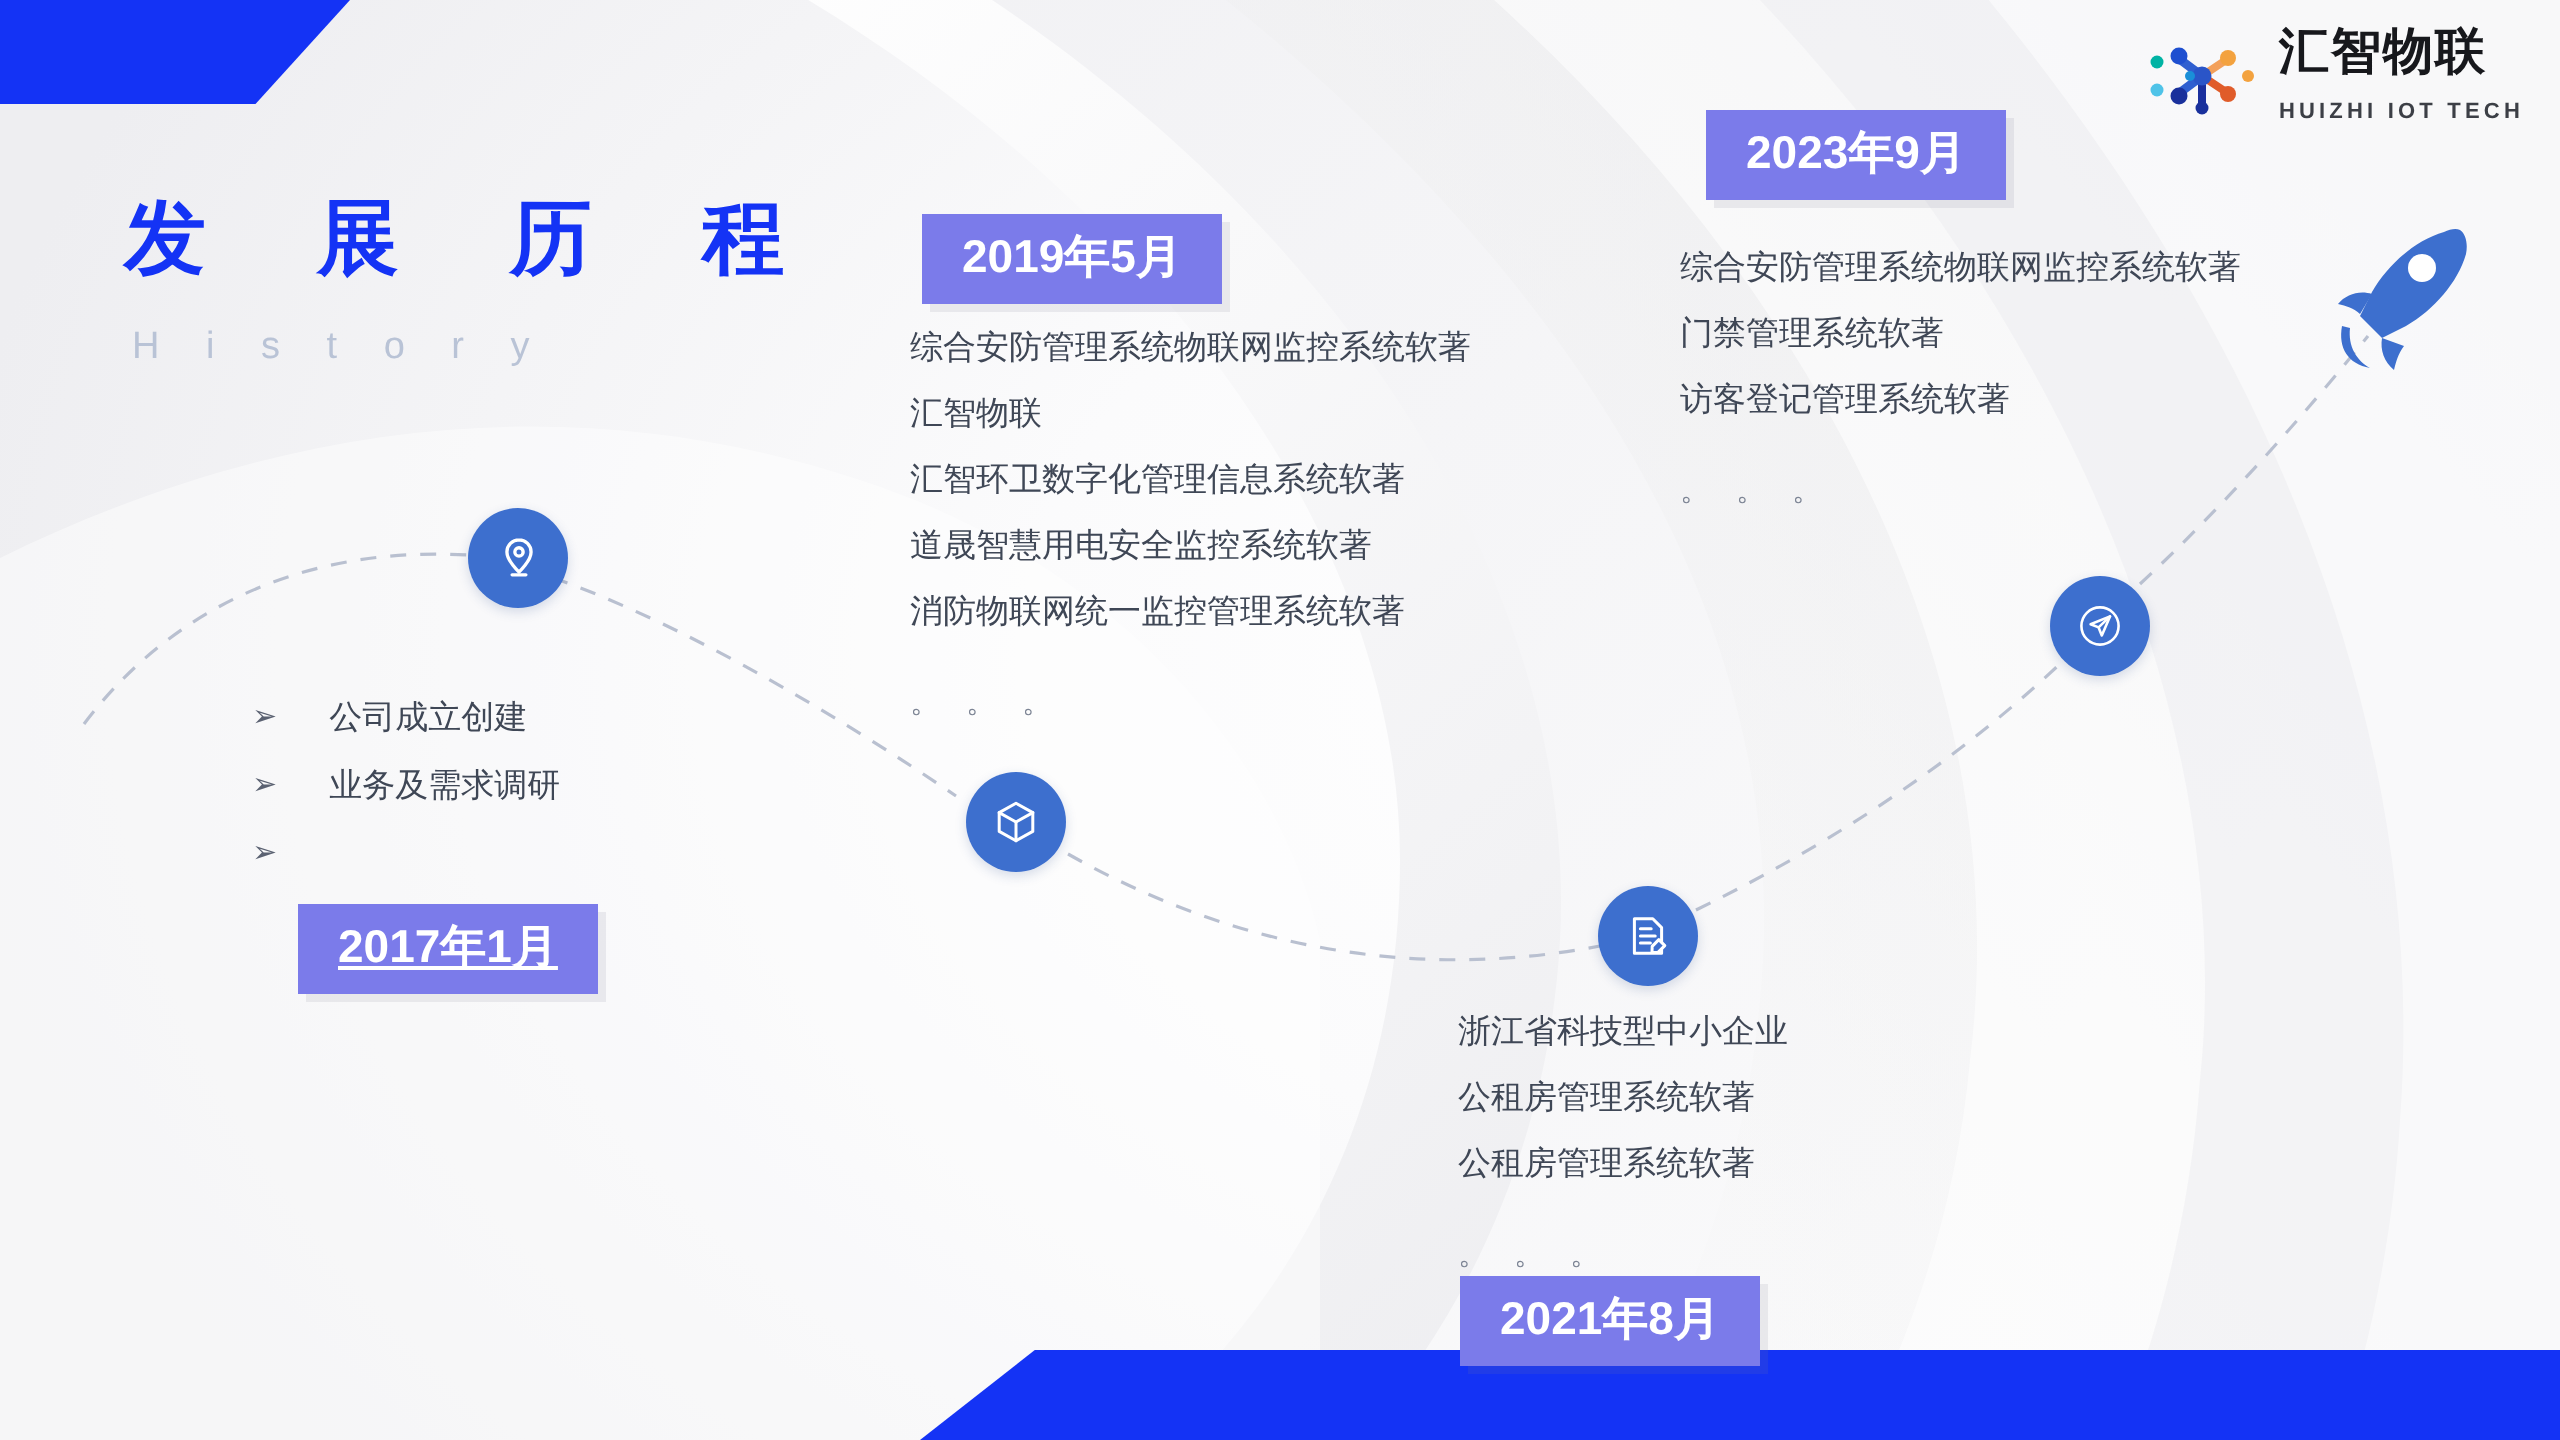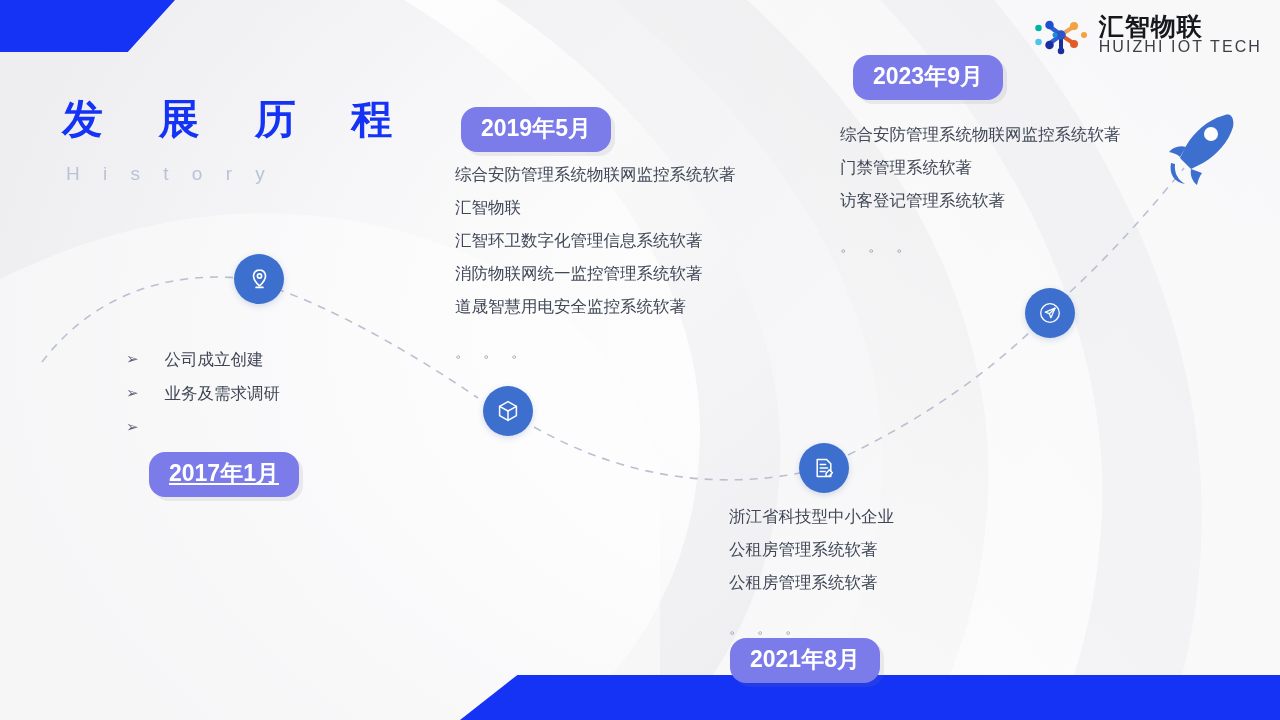--- a/index.html
+++ b/index.html
@@ -41,42 +41,41 @@
   .title-sub {
     margin-top:20px; margin-left:4px;
     color:#b9c3d6; font-size:19px; letter-spacing:9px; font-weight:500;
   }
 
   
   .logo { position:absolute; right:18px; top:14px; display:flex; align-items:center; gap:9px; }
   .logo-mark { width:56px; height:40px; }
   .logo-text { display:flex; flex-direction:column; line-height:1; }
   .logo-cn { font-size:25px; font-weight:bold; color:#17181c; letter-spacing:1px; }
-  .logo-en { font-size:16px; font-weight:normal; color:#3c3f46; letter-spacing:2.1px; margin-top:0; }
+  .logo-en { font-size:11px; font-weight:bold; color:#3c3f46; letter-spacing:2.1px; margin-top:12px; }
 
   
   .path-svg { position:absolute; inset:0; width:1280px; height:720px; pointer-events:none; }
 
   
   .node {
     position:absolute; border-radius:50%;
     background:#3d6fce;
     display:flex; align-items:center; justify-content:center;
     box-shadow:0 2px 6px rgba(40,70,140,.18);
   }
   .node svg { display:block; }
 
   
   .badge {
     position:absolute; color:#fff; font-weight:bold; font-size:23px;
     background:#7b7bea;
     padding:6px 20px 8px 20px;
     white-space:nowrap;
     box-shadow:4px 4px 0 rgba(120,120,150,.13);
-    border-radius:16px;
   }
 
   
   .block { position:absolute; color:#3f4756; font-size:16.5px; line-height:33px; white-space:nowrap; }
   .block .line { display:block; }
   .dots { color:#7c8494; font-size:15px; letter-spacing:13px; margin-top:12px; display:block; }
 
   
   .bullets { position:absolute; color:#3f4756; font-size:16.5px; line-height:34px; }
   .bullets li { list-style:none; display:flex; align-items:center; gap:26px; white-space:nowrap; }
@@ -191,22 +190,22 @@
       <path d="M12 2.6 20.4 7.3v9.4L12 21.4 3.6 16.7V7.3z"></path>
       <path d="M3.6 7.3 12 12l8.4-4.7"></path>
       <path d="M12 12v9.4"></path>
     </svg>
   </div>
   <div class="badge" style="left:461px; top:107px;">2019年5月</div>
   <div class="block" style="left:455px; top:158px;">
     <span class="line">综合安防管理系统物联网监控系统软著</span>
     <span class="line">汇智物联</span>
     <span class="line">汇智环卫数字化管理信息系统软著</span>
+    <span class="line">道晟智慧用电安全监控系统软著</span>
     <span class="line">消防物联网统一监控管理系统软著</span>
-    <span class="line">道晟智慧用电安全监控系统软著</span>
     <span class="dots">。。。</span>
   </div>
 
   <div class="node" style="left:799px; top:443px; width:50px; height:50px;">
     <svg width="24" height="24" viewBox="0 0 24 24" fill="none" stroke="#ffffff" stroke-width="1.5" stroke-linecap="round" stroke-linejoin="round">
       <path d="M5.2 3.4h9.2l4.4 4.4v12.8H5.2z"></path>
       <path d="M8.2 8.4h5.4M8.2 12h7.4M8.2 15.5h5"></path>
       <path d="M17.4 13.8l3 3-3.4 3.4-3 0 .1-3z" fill="#3d6fce"></path>
     </svg>
   </div>

